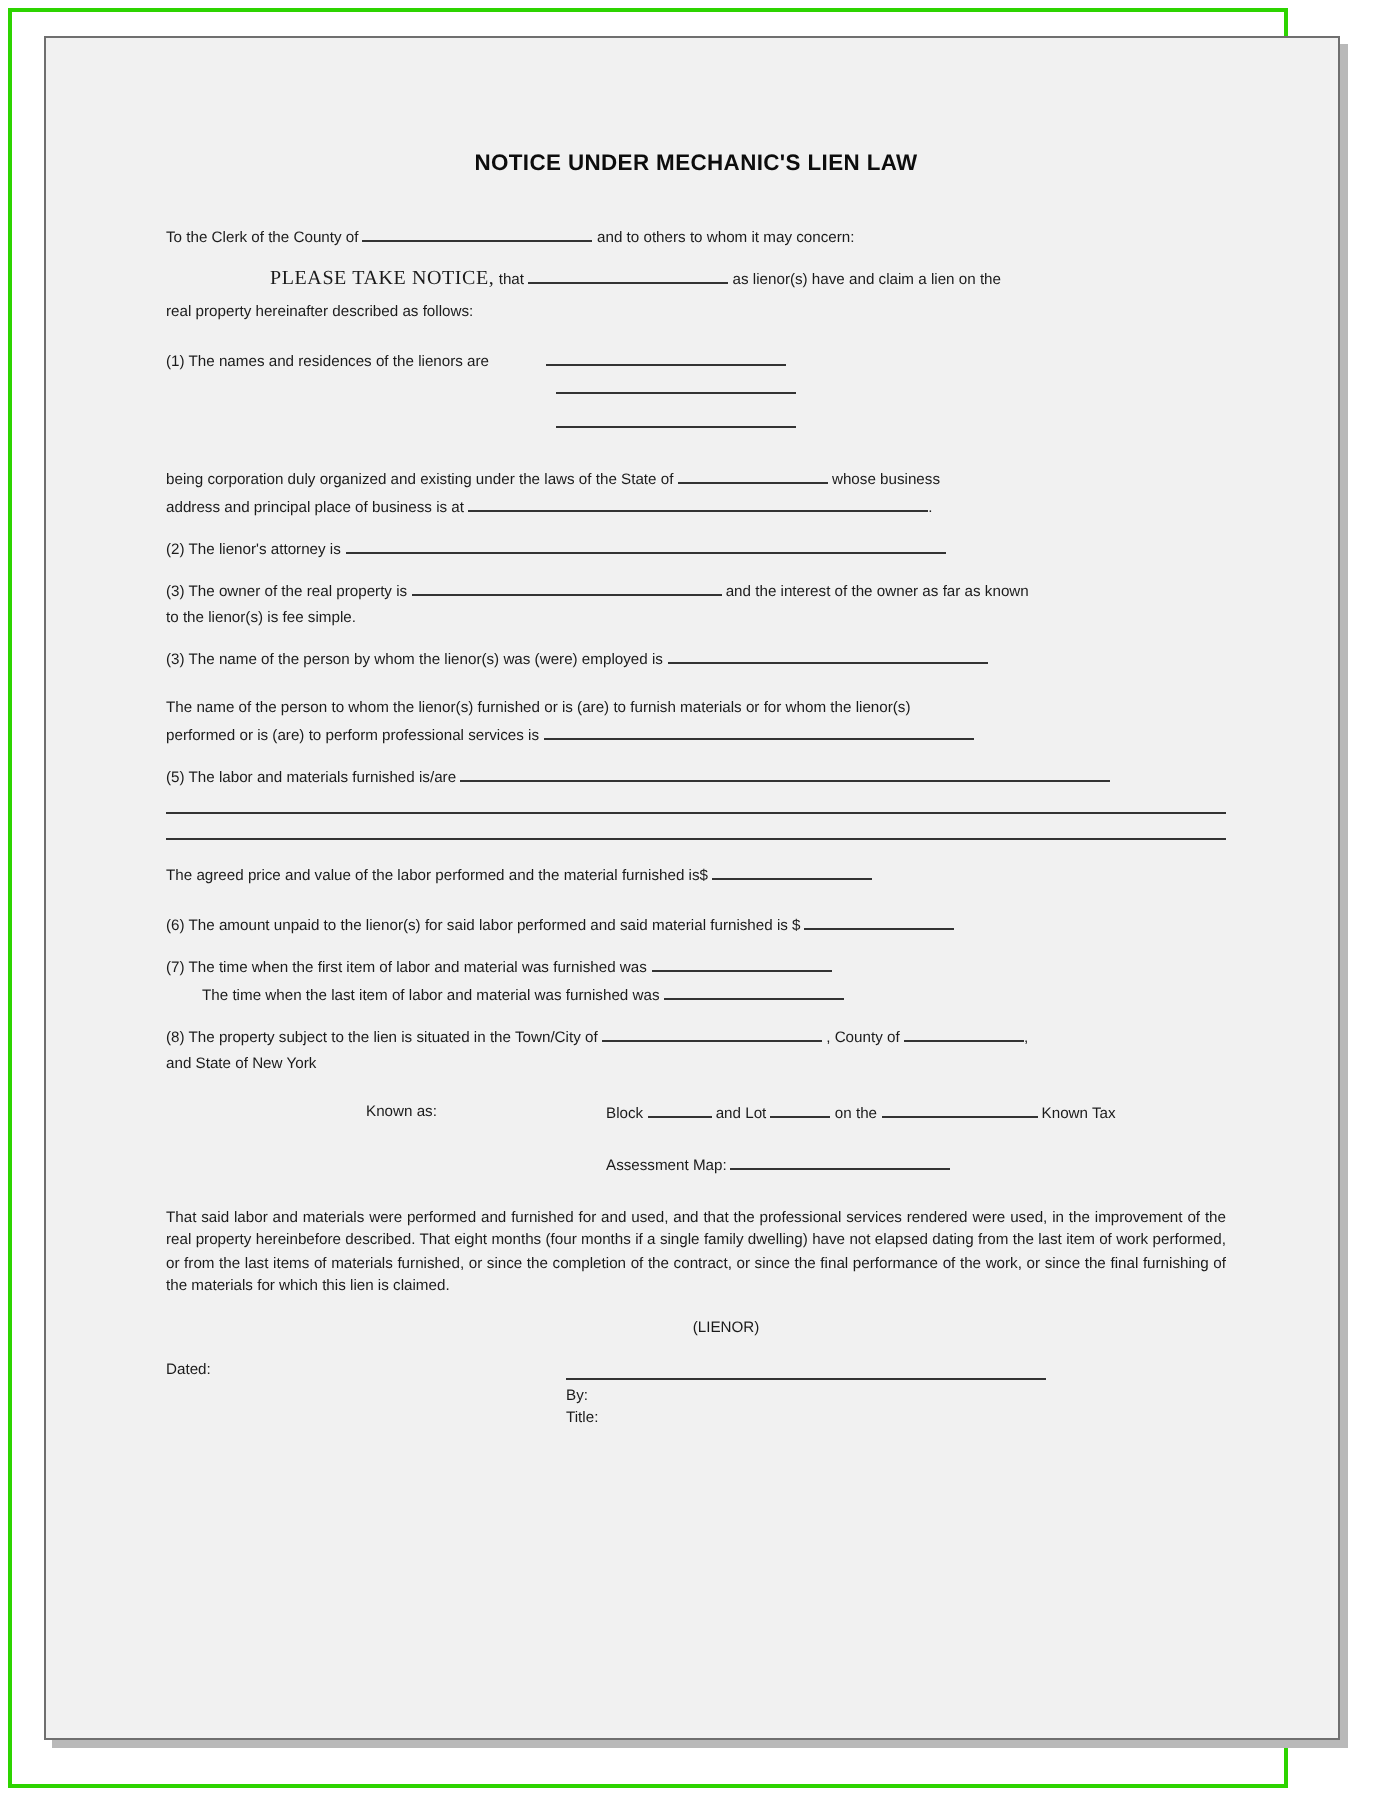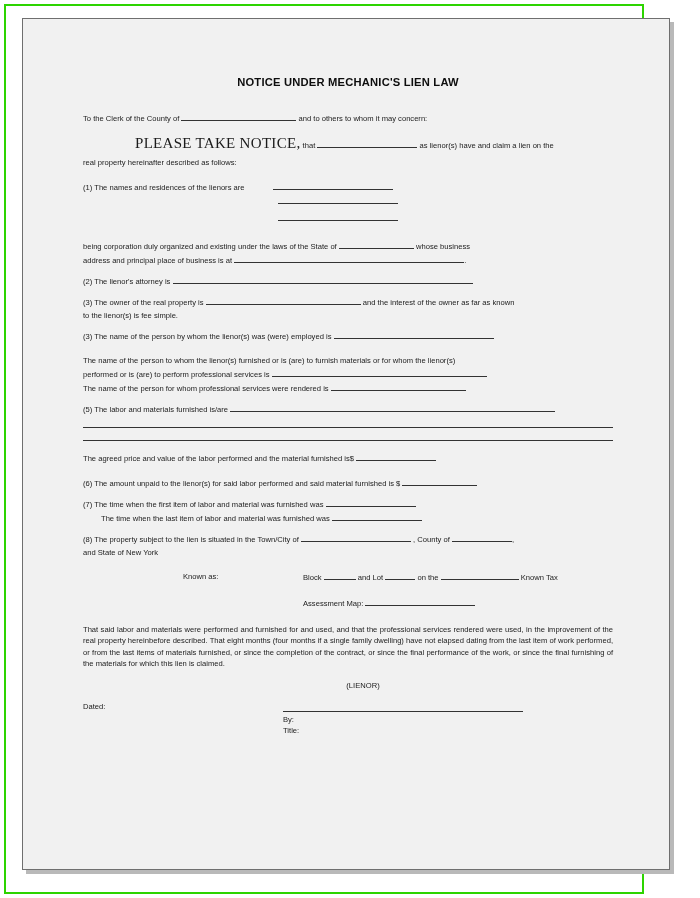--- a/index.html
+++ b/index.html
@@ -71,21 +71,21 @@
     border-bottom: 1px solid #333;
     height: 8px;
     vertical-align: baseline;
   }
   .row { margin-bottom: 2px; }
   .gap-sm { height: 7px; }
   .gap-md { height: 11px; }
   .gap-lg { height: 15px; }
   .ptn {
     font-family: "Liberation Serif", serif;
-    font-size: 15px;
+    font-size: 10px;
     letter-spacing: 0.3px;
   }
   .indent2 { padding-left: 18px; }
   .indent3 { padding-left: 30px; }
   .center-lines {
     padding-left: 195px;
   }
   .center-lines .u { margin-bottom: 5px; }
   .para {
     text-align: justify;
@@ -193,24 +193,20 @@
         <span>(3)  The name of the person by whom the lienor(s) was (were) employed is</span>
         <span class="u" style="width:160px"></span>
       </div>
 
       <div class="gap-md"></div>
 
       <div class="row">The name of the person to whom the lienor(s) furnished or is (are) to furnish materials or for whom the lienor(s)</div>
       <div class="row">
         <span>performed or is (are) to perform professional services is</span>
         <span class="u" style="width:215px"></span>
-      </div>
-      <div class="row">
-        <span>The name of the person for whom professional services were rendered is</span>
-        <span class="u" style="width:135px"></span>
       </div>
 
       <div class="gap-sm"></div>
 
       <div class="row">
         <span>(5)  The labor and materials furnished is/are</span>
         <span class="u" style="width:325px"></span>
       </div>
       <div class="wideline"></div>
       <div class="wideline"></div>

